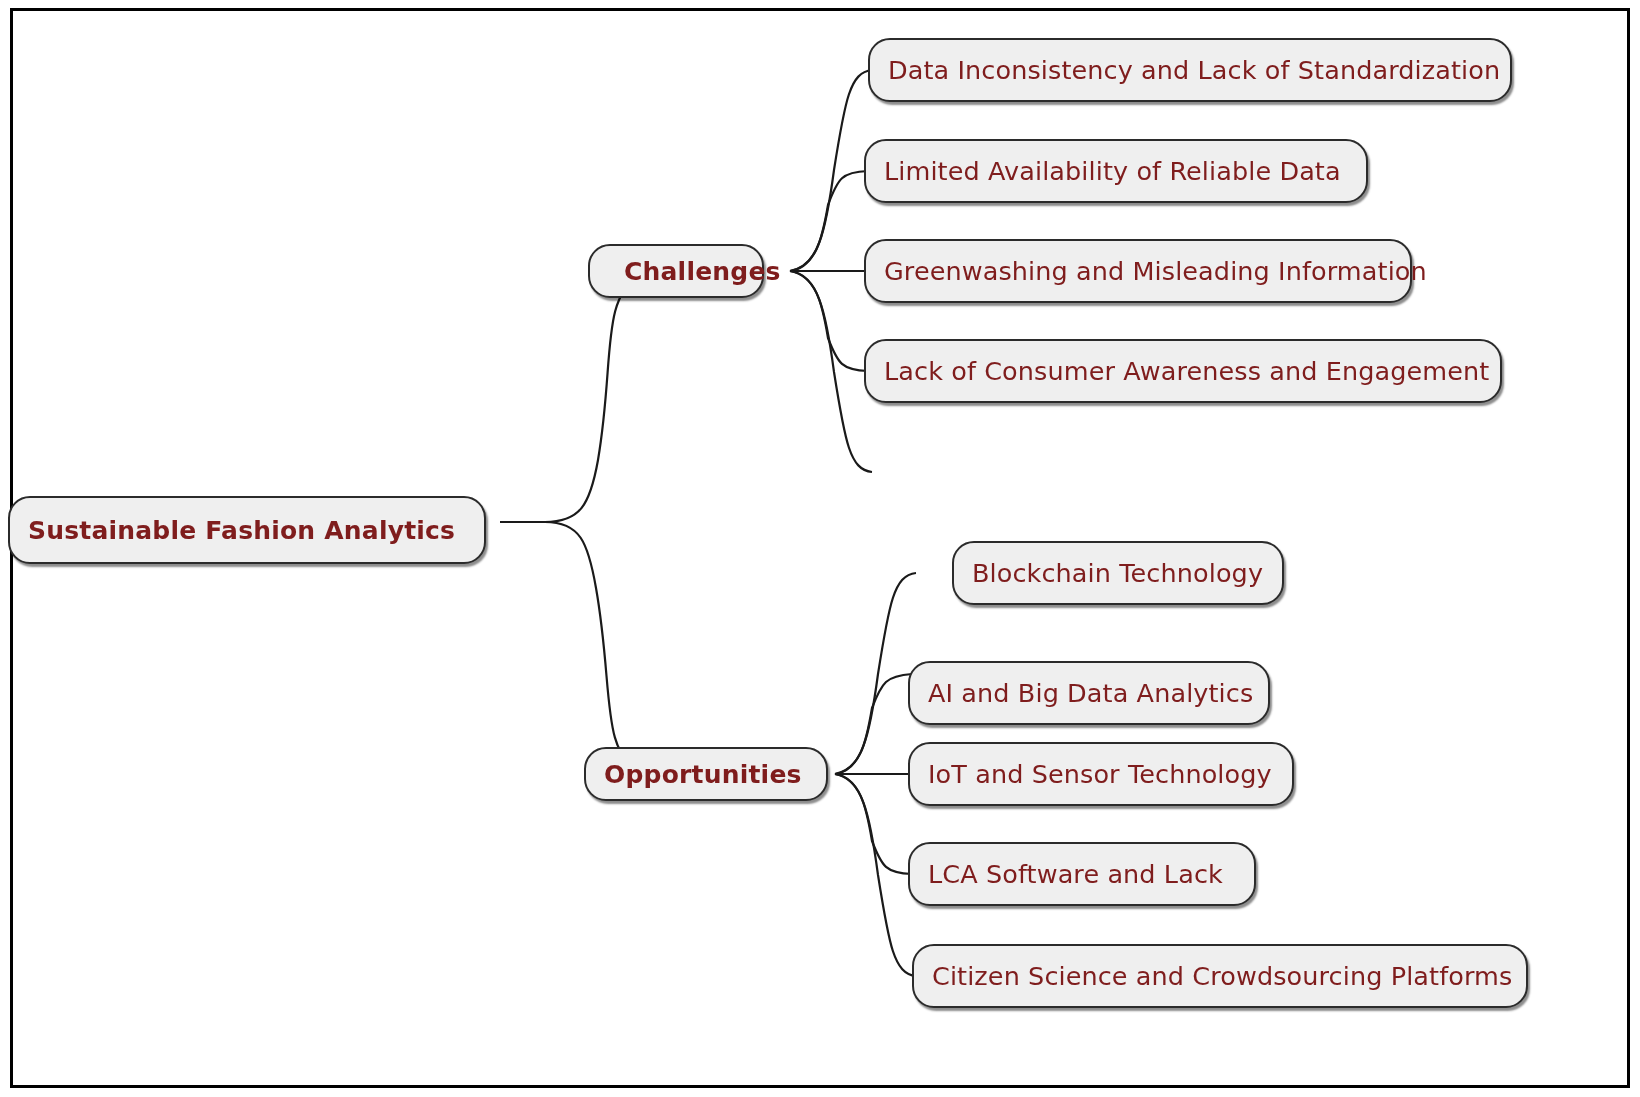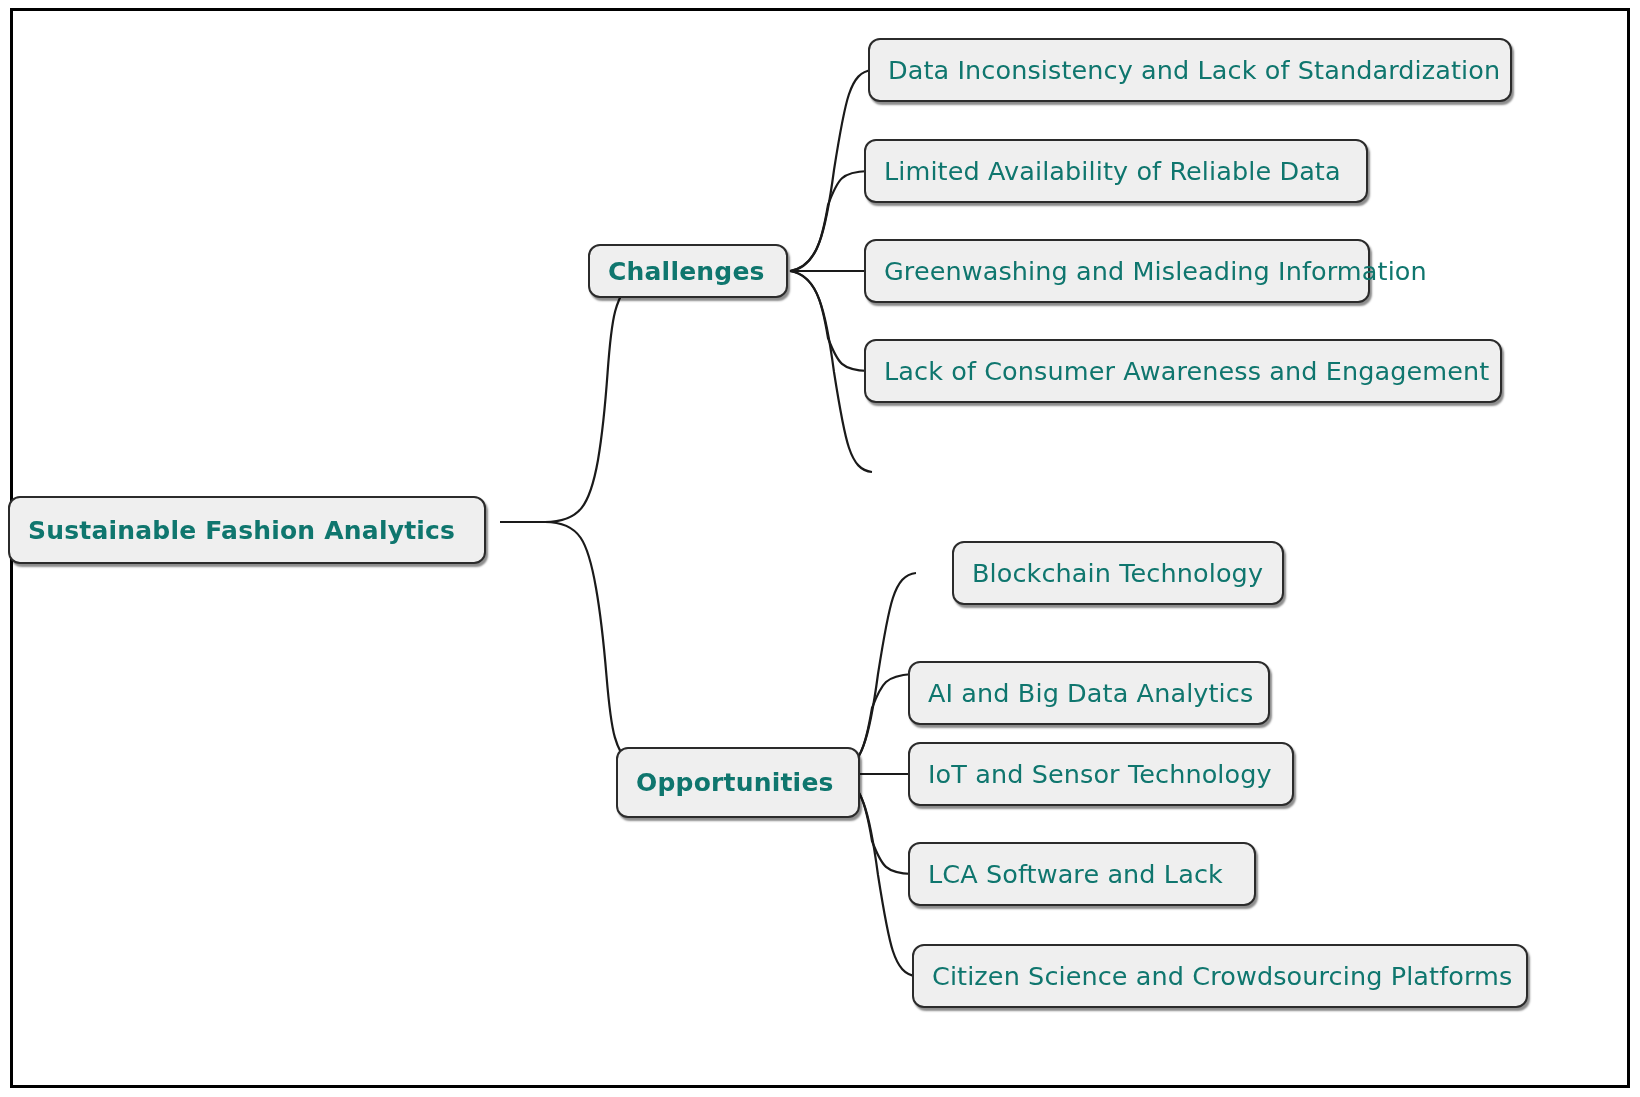--- a/index.html
+++ b/index.html
@@ -40,23 +40,23 @@
     stroke: #1a1a1a;
     stroke-width: 2.2;
   }
   .node {
     position: absolute;
     display: flex;
     align-items: center;
     box-sizing: border-box;
     background: #efefef;
     border: 2.4px solid #2b2b2b;
-    border-radius: 12px;
+    border-radius: 22px;
     box-shadow: 2px 3px 2px rgba(0,0,0,0.45);
-    color: #0f766e;
+    color: #7f1d1d;
     white-space: nowrap;
   }
   .node-label {
     display: block;
     width: 100%;
     padding: 0 18px;
     box-sizing: border-box;
   }
   .node.root, .node.branch {
     font-weight: bold;
@@ -91,37 +91,37 @@
     <path class="edge" d="M 835,774 C 860,769 866,744 872,708 C 882,682 886,676 912,674"></path>
     <path class="edge" d="M 835,774 L 912,774"></path>
     <path class="edge" d="M 835,774 C 860,779 866,805 872,841 C 882,867 886,873 912,874"></path>
     <path class="edge" d="M 835,774 C 862,777 870,815 878,875 C 889,945 894,974 916,976"></path>
   </svg>
 
   <div class="node root" style="left:8px; top:496px; width:478px; height:68px;">
     <span class="node-label">Sustainable Fashion Analytics</span>
   </div>
 
-  <div class="node branch" style="left:588px; top:244px; width:200px; height:54px;">
+  <div class="node branch" style="left:588px; top:244px; width:176px; height:54px;padding-left:16px;">
     <span class="node-label">Challenges</span>
   </div>
 
-  <div class="node branch" style="left:616px; top:747px; width:244px; height:71px;justify-content:flex-end;">
+  <div class="node branch" style="left:584px; top:747px; width:244px; height:54px;justify-content:flex-end;">
     <span class="node-label">Opportunities</span>
   </div>
 
   <div class="node leaf" style="left:868px; top:38px; width:644px; height:64px;">
     <span class="node-label">Data Inconsistency and Lack of Standardization</span>
   </div>
 
   <div class="node leaf" style="left:864px; top:139px; width:504px; height:64px;">
     <span class="node-label">Limited Availability of Reliable Data</span>
   </div>
 
-  <div class="node leaf" style="left:864px; top:239px; width:506px; height:64px;">
+  <div class="node leaf" style="left:864px; top:239px; width:548px; height:64px;">
     <span class="node-label">Greenwashing and Misleading Information</span>
   </div>
 
   <div class="node leaf" style="left:864px; top:339px; width:638px; height:64px;">
     <span class="node-label">Lack of Consumer Awareness and Engagement</span>
   </div>
 
 
   <div class="node leaf" style="left:912px; top:541px; width:332px; height:64px;margin-left:40px;">
     <span class="node-label">Blockchain Technology</span>

